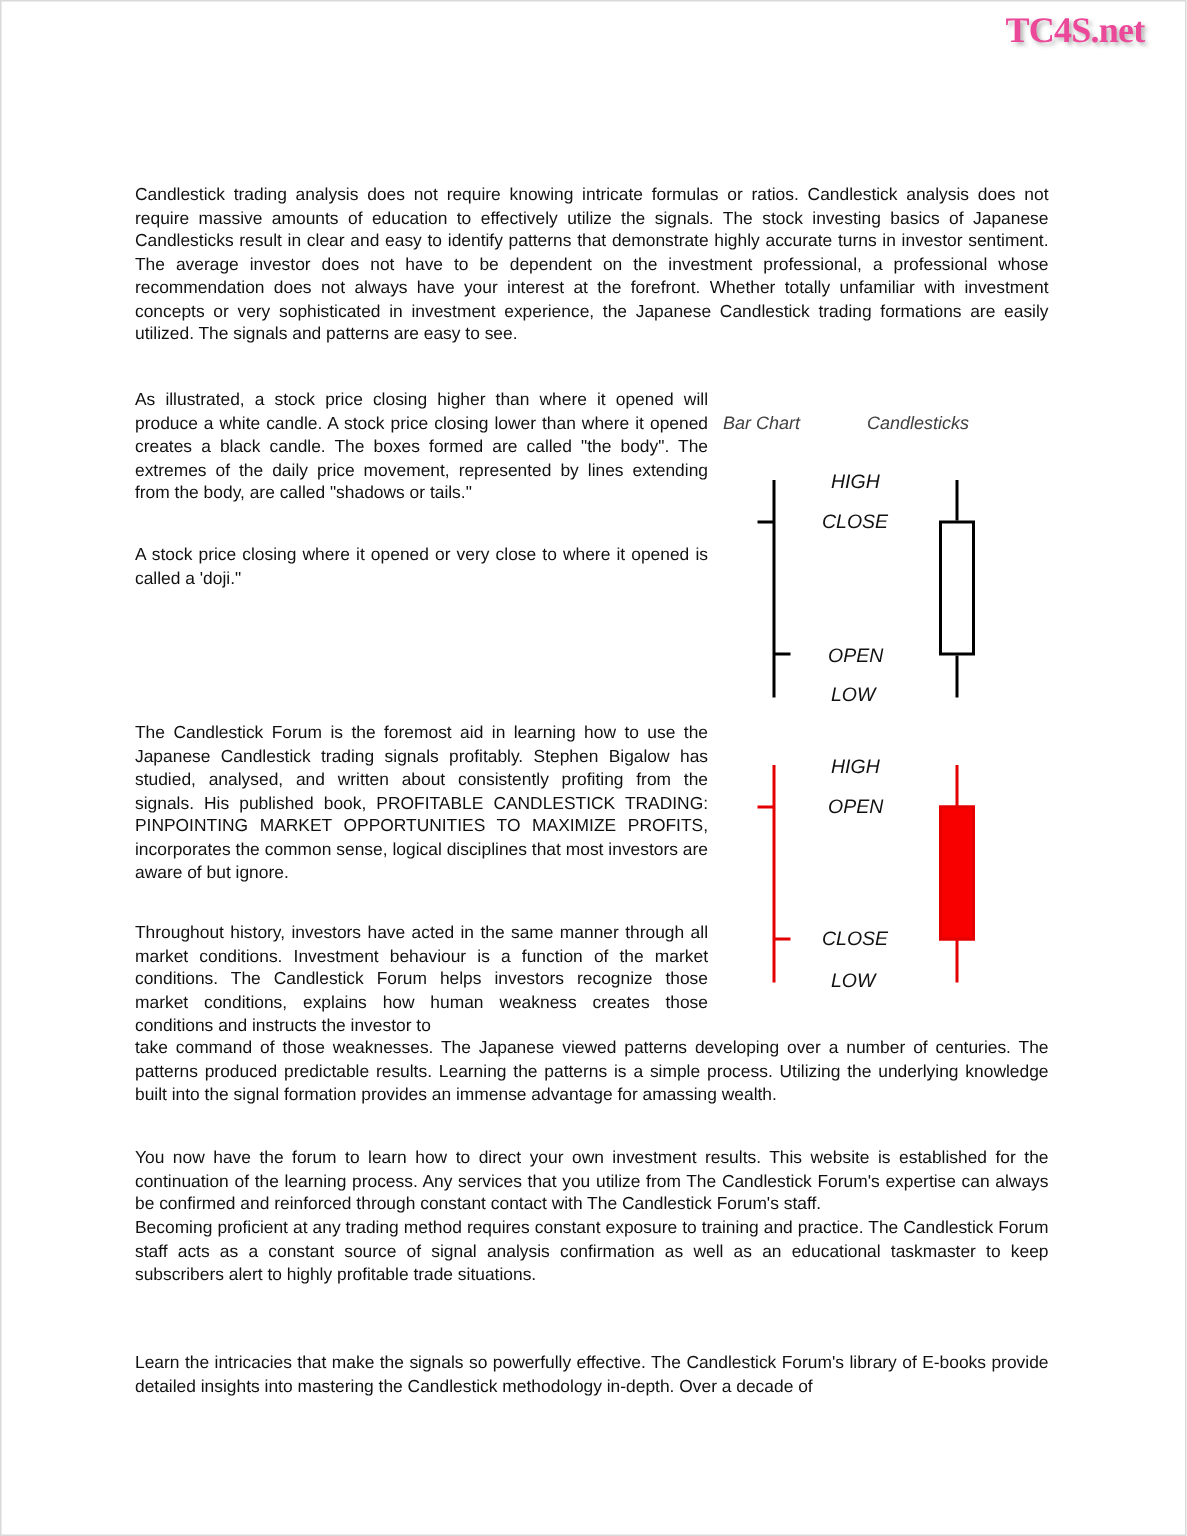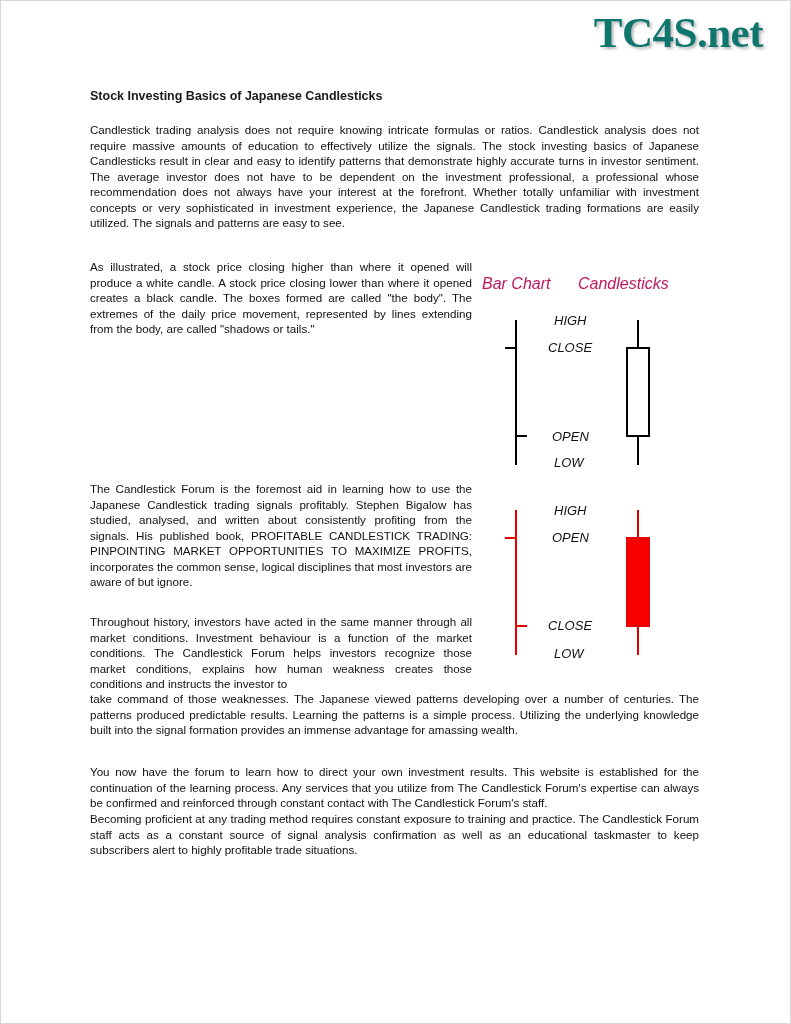--- a/index.html
+++ b/index.html
@@ -23,24 +23,24 @@
     background: #ffffff;
     box-sizing: border-box;
   }
 
   
   .top-wm {
     position: absolute;
     right: 28px;
     top: 8px;
     font-family: "Liberation Serif", serif;
-    font-size: 43px;
+    font-size: 24px;
     font-weight: bold;
     letter-spacing: -0.5px;
-    color: #0f766e;
+    color: #ec4899;
     text-shadow: 2px 2px 3px rgba(120,120,120,0.55);
     margin-left: 44px;
   }
 
   
   .bottom-wm {
     position: absolute;
     right: 30px;
     bottom: 18px;
     font-family: "Liberation Serif", serif;
@@ -99,22 +99,22 @@
     font-family: "Liberation Sans", sans-serif;
     font-style: italic;
     font-size: 13px;
     color: #111111;
     white-space: nowrap;
   }
   .chart-hdr {
     position: absolute;
     font-family: "Liberation Sans", sans-serif;
     font-style: italic;
-    font-size: 16px;
-    color: #be185d;
+    font-size: 12px;
+    color: #404040;
     white-space: nowrap;
     text-align: right;
   }
 
   .bar-line { position: absolute; background: #000; }
   .bar-line.red { background: #e40000; }
 
   .candle-wick { position: absolute; width: 2px; background: #000; }
   .candle-wick.red { background: #e40000; }
   .candle-body {
@@ -136,38 +136,39 @@
     pointer-events: none;
   }
 </style>
 </head>
 <body>
 
 <div class="page">
 
   <div class="top-wm">TC4S.net</div>
 
-  <div class="doc-title">Stock Investing Basics of Japanese Candlesticks</div>
 
   <div class="para col-full" style="top:122px;">Candlestick trading analysis does not require knowing intricate formulas or ratios. Candlestick analysis does not require massive amounts of education to effectively utilize the signals. The stock investing basics of Japanese Candlesticks result in clear and easy to identify patterns that demonstrate highly accurate turns in investor sentiment. The average investor does not have to be dependent on the investment professional, a professional whose recommendation does not always have your interest at the forefront. Whether totally unfamiliar with investment concepts or very sophisticated in investment experience, the Japanese Candlestick trading formations are easily utilized. The signals and patterns are easy to see.</div>
 
   <div class="para col-left" style="top:259px;">As illustrated, a stock price closing higher than where it opened will produce a white candle. A stock price closing lower than where it opened creates a black candle. The boxes formed are called "the body". The extremes of the daily price movement, represented by lines extending from the body, are called "shadows or tails."</div>
 
+  <div class="para col-left" style="top:362px;">A stock price closing where it opened or very close to where it opened is called a 'doji."</div>
 
 
   <div class="para col-left" style="top:481px;">The Candlestick Forum is the foremost aid in learning how to use the Japanese Candlestick trading signals profitably. Stephen Bigalow has studied, analysed, and written about consistently profiting from the signals. His published book, PROFITABLE CANDLESTICK TRADING: PINPOINTING MARKET OPPORTUNITIES TO MAXIMIZE PROFITS, incorporates the common sense, logical disciplines that most investors are aware of but ignore.</div>
 
   <div class="para col-left" style="top:614px;">Throughout history, investors have acted in the same manner through all market conditions. Investment behaviour is a function of the market conditions. The Candlestick Forum helps investors recognize those market conditions, explains how human weakness creates those conditions and instructs the investor to</div>
 
   <div class="para col-full" style="top:691px;">take command of those weaknesses. The Japanese viewed patterns developing over a number of centuries. The patterns produced predictable results. Learning the patterns is a simple process. Utilizing the underlying knowledge built into the signal formation provides an immense advantage for amassing wealth.</div>
 
   <div class="para col-full" style="top:764px;">You now have the forum to learn how to direct your own investment results. This website is established for the continuation of the learning process. Any services that you utilize from The Candlestick Forum's expertise can always be confirmed and reinforced through constant contact with The Candlestick Forum's staff.</div>
 
   <div class="para col-full" style="top:811px;">Becoming proficient at any trading method requires constant exposure to training and practice. The Candlestick Forum staff acts as a constant source of signal analysis confirmation as well as an educational taskmaster to keep subscribers alert to highly profitable trade situations.</div>
 
+  <div class="para col-full" style="top:901px;">Learn the intricacies that make the signals so powerfully effective. The Candlestick Forum's library of E-books provide detailed insights into mastering the Candlestick methodology in-depth. Over a decade of</div>
 
   <div class="chart">
 
     <div class="chart-hdr" style="left:4px; top:10px;">Bar Chart</div>
     <div class="chart-hdr" style="left:100px; top:10px;">Candlesticks</div>
 
     <div class="bar-line" style="left:37px; top:55px; width:2px; height:145px;"></div>
 
     <div class="bar-line" style="left:27px; top:82px; width:11px; height:2px;"></div>
 

